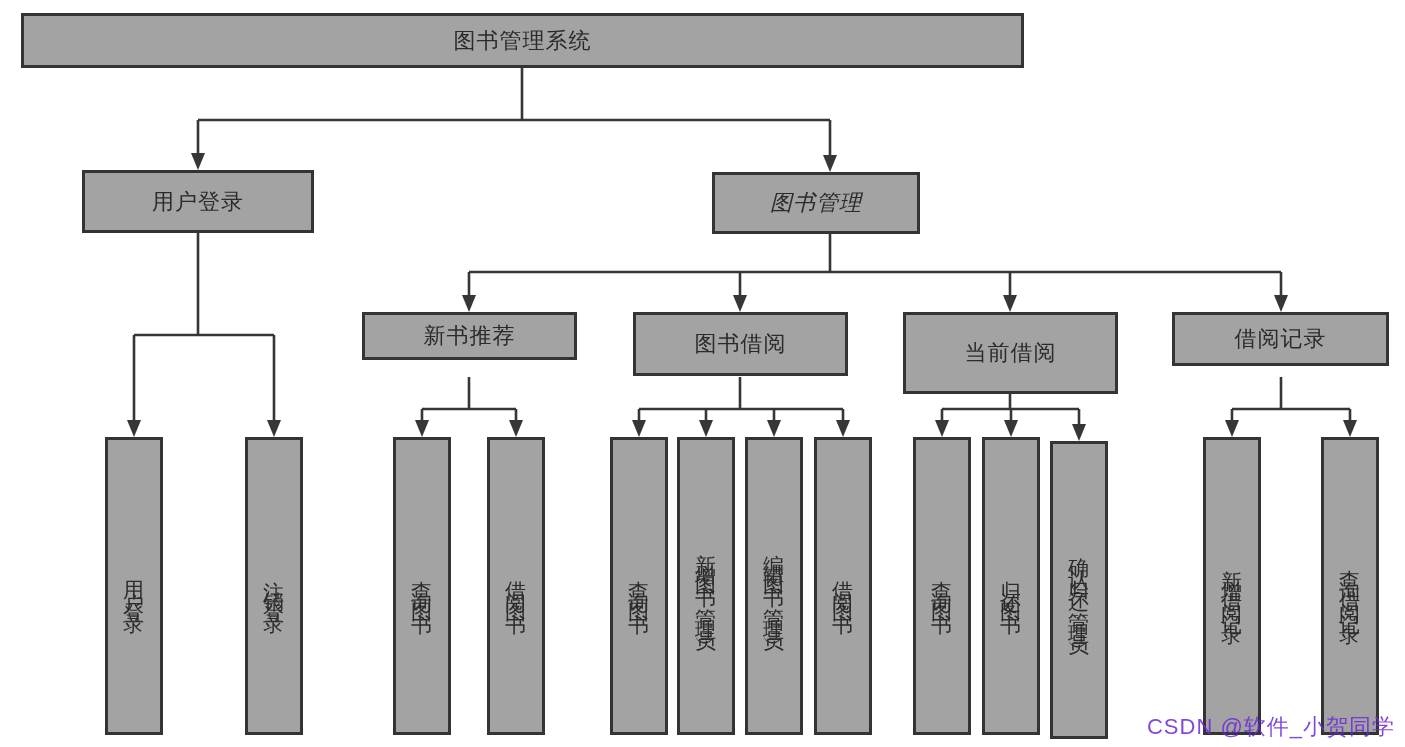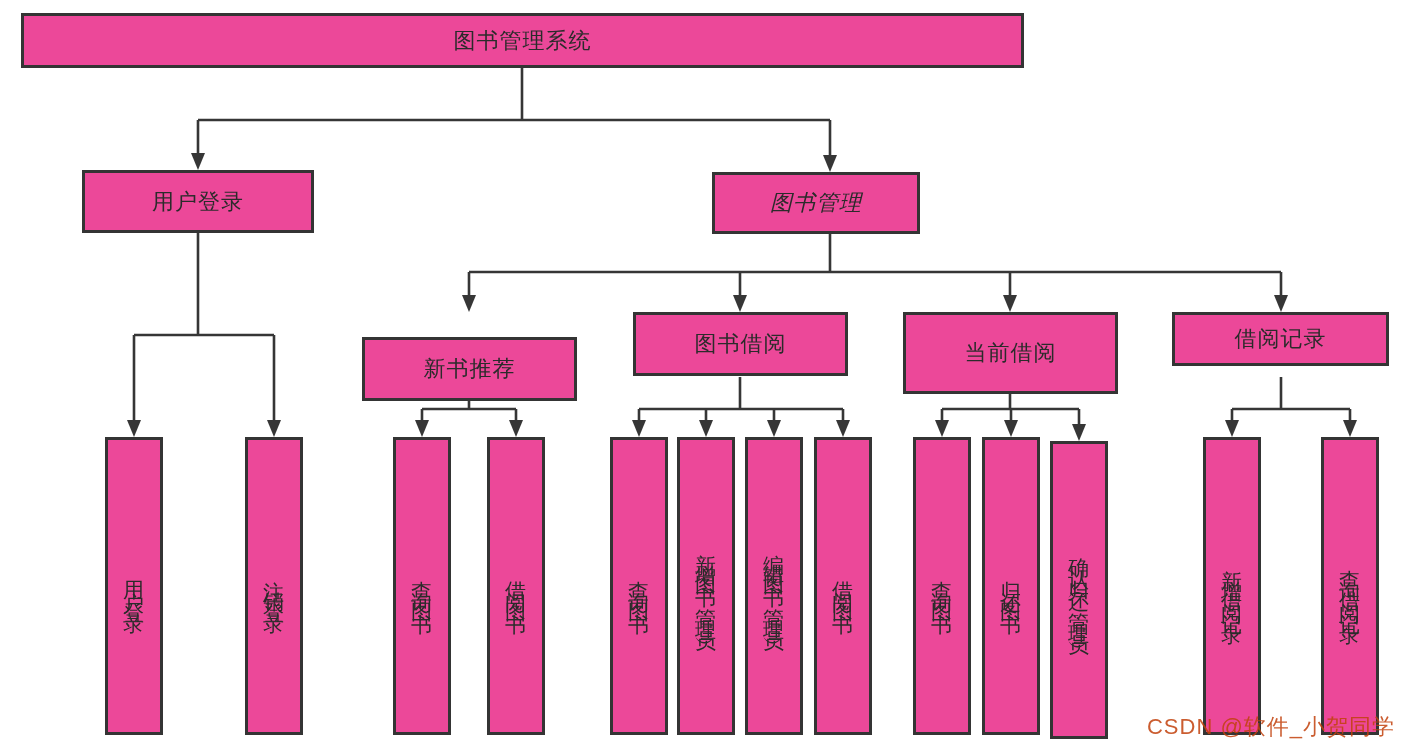--- a/index.html
+++ b/index.html
@@ -1,53 +1,53 @@
 <!DOCTYPE html>
 <html><head>
 <meta charset="utf-8">
 <style>
   html,body{margin:0;padding:0;background:#ffffff;}
   body{font-family:"Liberation Sans","DejaVu Sans",sans-serif;}
   #canvas{position:relative;width:1405px;height:747px;background:#fff;overflow:hidden;}
   svg.connectors{position:absolute;left:0;top:0;z-index:1;}
   .node{
-    position:absolute;z-index:2;background:#ec4899;border:3px solid #343434;
+    position:absolute;z-index:2;background:#a3a3a3;border:3px solid #343434;
     box-sizing:border-box;display:flex;align-items:center;justify-content:center;
     color:#2b2b2b;
   }
   .hlabel{font-size:22px;letter-spacing:1px;white-space:nowrap;}
   .vnode{width:58px;height:298px;}
   .vtext{
     writing-mode:vertical-rl;text-orientation:mixed;
     font-size:21px;letter-spacing:11px;line-height:1;white-space:nowrap;
   }
   
   .pos-root{left:21px;top:13px;width:1003px;height:55px;}
   .pos-l2a{left:82px;top:170px;width:232px;height:63px;}
   .pos-l2b{left:712px;top:172px;width:208px;height:62px;font-style:italic;}
-  .pos-l3a{left:362px;top:312px;width:215px;height:64px;margin-top:25px;}
+  .pos-l3a{left:362px;top:312px;width:215px;height:48px;}
   .pos-l3b{left:633px;top:312px;width:215px;height:64px;text-align:center;}
   .pos-l3c{left:903px;top:312px;width:215px;height:82px;}
   .pos-l3d{left:1172px;top:312px;width:217px;height:54px;}
   .pos-a1{left:105px;top:437px;}
   .pos-a2{left:245px;top:437px;}
   .pos-b1{left:393px;top:437px;}
   .pos-b2{left:487px;top:437px;}
   .pos-c1{left:610px;top:437px;}
   .pos-c2{left:677px;top:437px;}
   .pos-c3{left:745px;top:437px;}
   .pos-c4{left:814px;top:437px;}
   .pos-d1{left:913px;top:437px;}
   .pos-d2{left:982px;top:437px;}
   .pos-d3{left:1050px;top:441px;}
   .pos-e1{left:1203px;top:437px;}
   .pos-e2{left:1321px;top:437px;}
   .watermark{
     position:absolute;z-index:3;right:10px;top:712px;
-    font-size:22px;color:#c2410c;opacity:.85;letter-spacing:1px;white-space:nowrap;
+    font-size:22px;color:#6d28d9;opacity:.85;letter-spacing:1px;white-space:nowrap;
   }
 </style>
 </head>
 <body>
 
 <div id="canvas">
 
   <svg class="connectors" width="1405" height="747" viewBox="0 0 1405 747" fill="none" stroke="#363636" stroke-width="2.6">
 
     <g>

